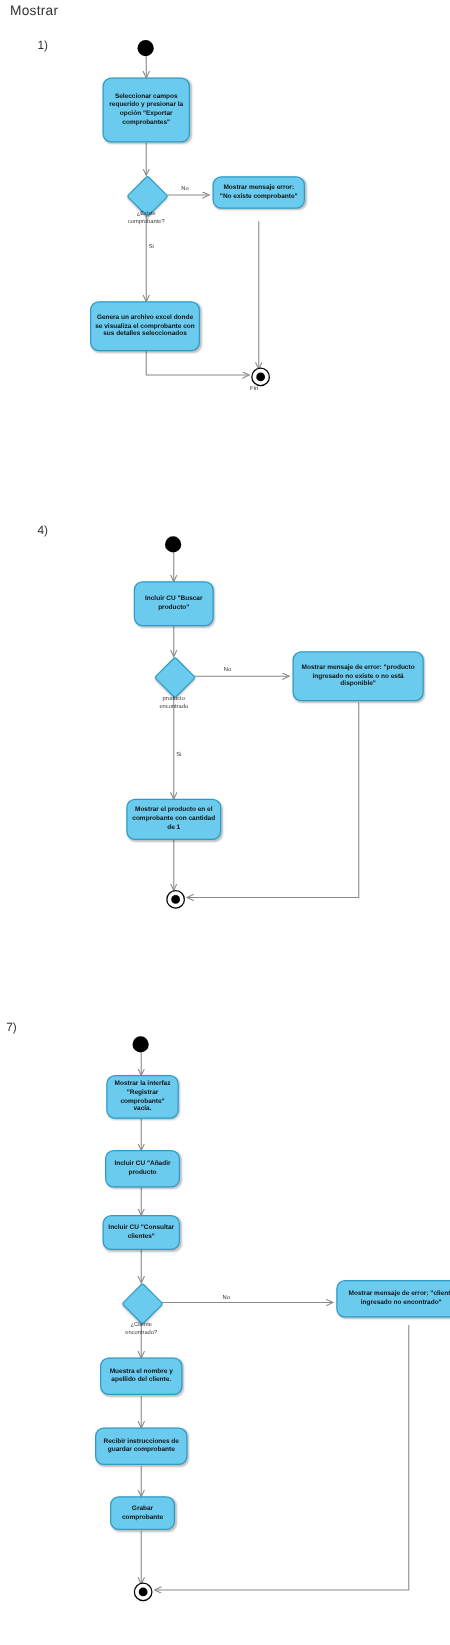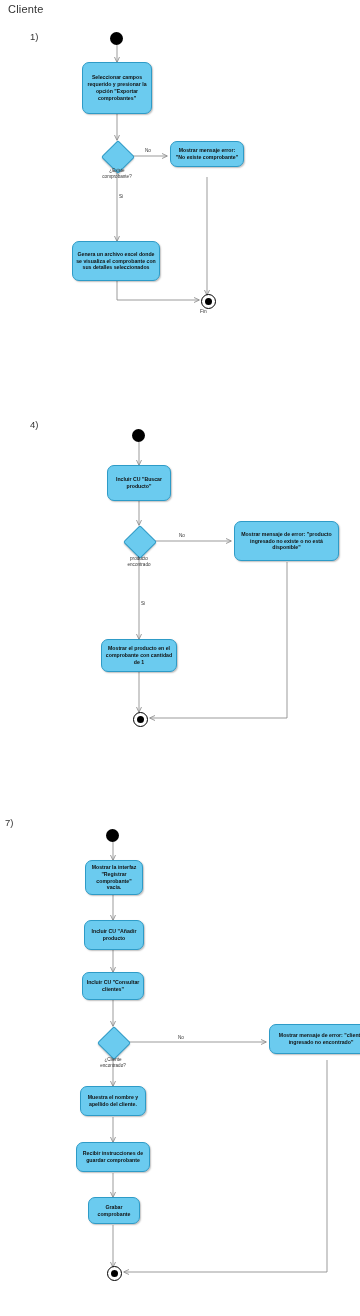--- a/index.html
+++ b/index.html
@@ -41,21 +41,21 @@
     white-space:nowrap;font-weight:normal;}
   .guard{position:absolute;font-size:4.6px;color:#333;text-align:center;
     line-height:1.35;white-space:pre-line;}
   .end-label{position:absolute;font-size:4.8px;color:#333;}
 </style>
 </head>
 <body>
 
 <div class="canvas">
 
-  <div class="lane-title">Cliente</div>
+  <div class="lane-title">Mostrar</div>
 
   <svg class="wires" viewBox="0 0 360 1316">
     <defs>
       <marker id="ah" markerWidth="7" markerHeight="7" refX="5.2" refY="2.6" orient="auto" markerUnits="userSpaceOnUse">
         <path d="M0,0 L5.6,2.6 L0,5.2" fill="none" stroke="#8a8a8a" stroke-width="0.85"></path>
       </marker>
     </defs>
     <g stroke="#8a8a8a" stroke-width="0.85" fill="none" marker-end="url(#ah)">
 
       <path d="M117,45 L117,62"></path>

